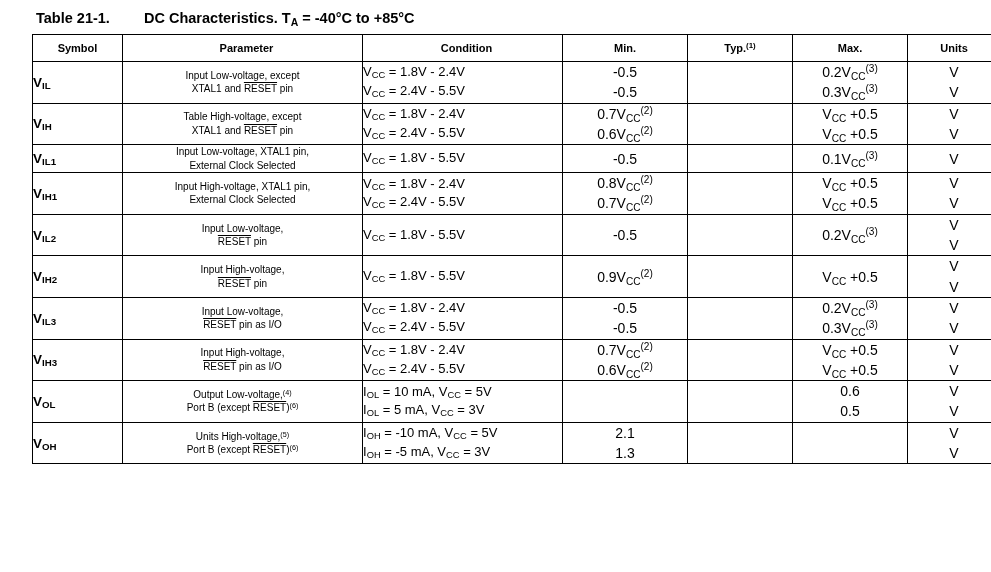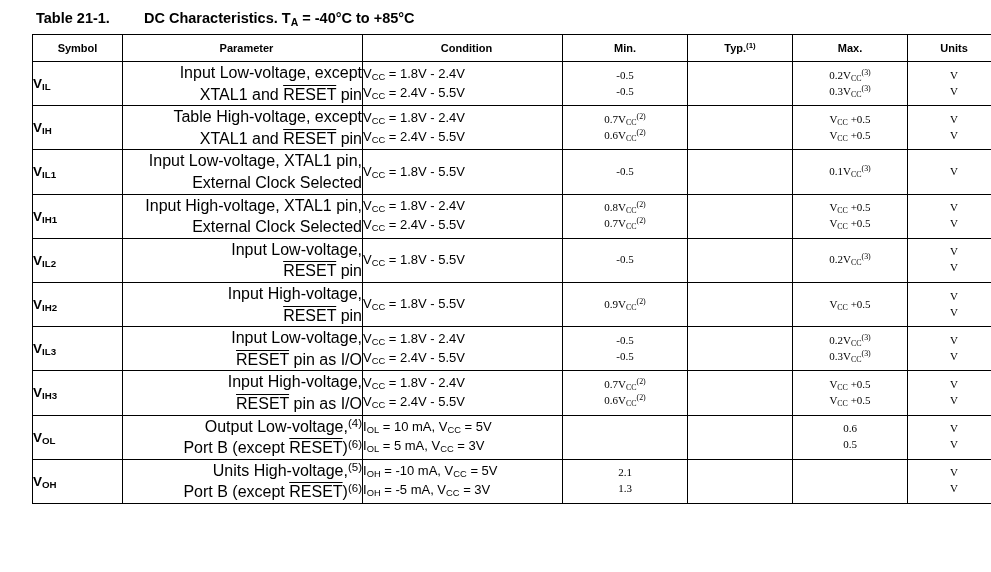--- a/index.html
+++ b/index.html
@@ -70,37 +70,36 @@
     text-align: left;
     padding-left: 8px;
   }
   td.c-sym {
     text-align: left;
     padding-left: 9px;
     font-size: 13.5px;
     font-weight: bold;
   }
   td.c-param {
-    text-align: right;
+    text-align: center;
     padding-left: 8px;
-    font-size: 16px;
+    font-size: 10px;
     line-height: 1.35;
   }
   td.c-cond {
     text-align: left;
     padding-left: 8px;
     font-size: 13px;
     line-height: 1.45;
     margin-left: 28px;
   }
   td.c-min, td.c-typ, td.c-max, td.c-units {
     text-align: center;
-    font-size: 11px;
+    font-size: 14px;
     line-height: 1.45;
-    font-family: Liberation Serif, serif;
   }
   .ovl {
     text-decoration: overline;
   }
   .ln {
     display: block;
   }
   .rowpad {
     padding-top: 4px;
     padding-bottom: 4px;

